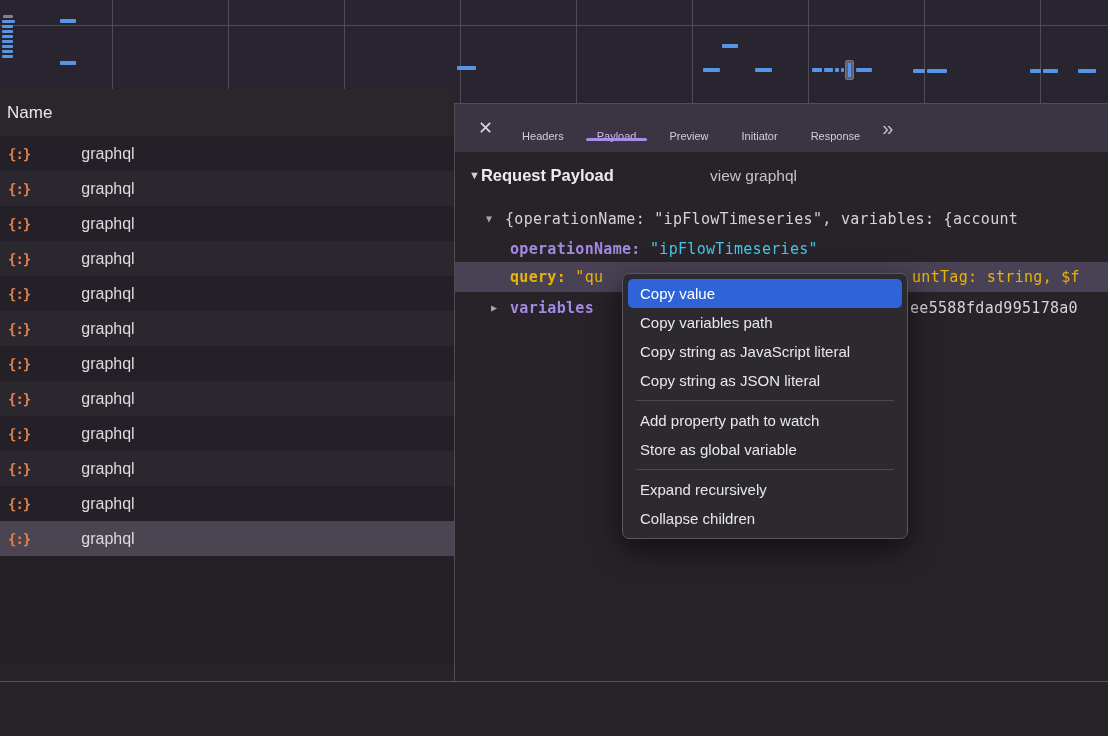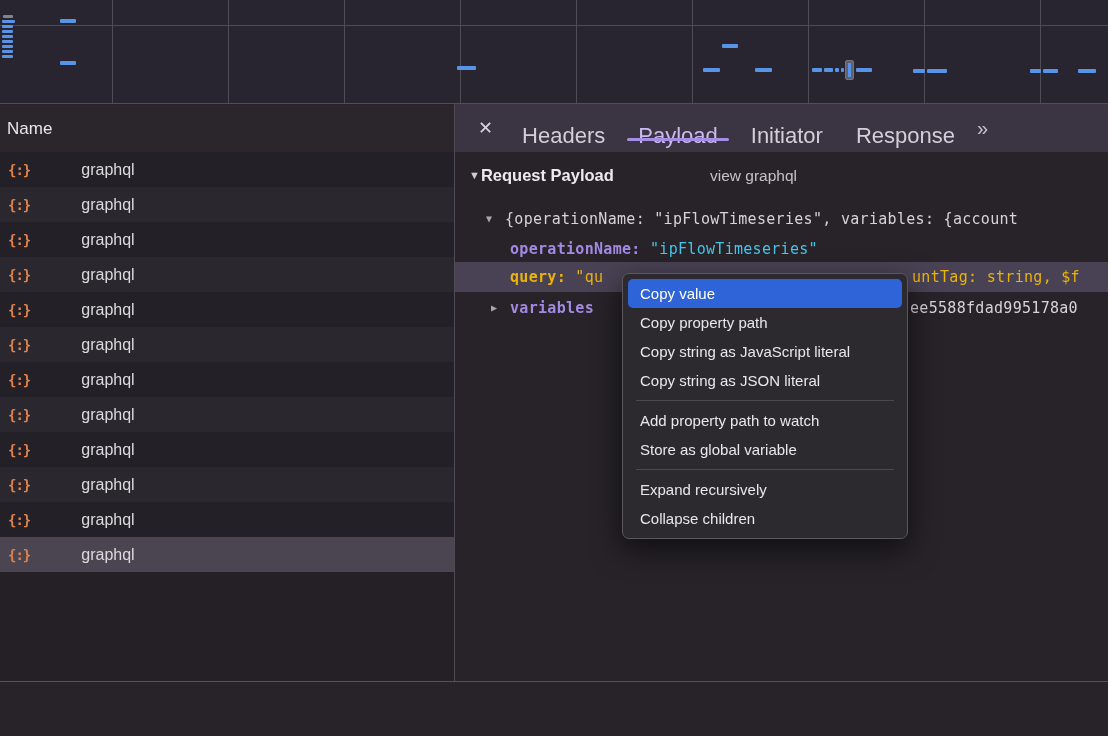--- a/index.html
+++ b/index.html
@@ -10,33 +10,33 @@
   
   .overview { position:absolute; left:0; top:0; width:1108px; height:104px; background:#292530; border-bottom:1px solid #514e57; }
   .gridline { position:absolute; top:0; bottom:0; width:1px; background:#4f4c55; }
   .ov-hline { position:absolute; left:0; right:0; top:25px; height:1px; background:#4f4c55; }
   .tbar { position:absolute; background:#5794e8; border-radius:1px; }
   .tbar.gray { background:#85828a; }
   .ov-marker { position:absolute; background:#63606c; border:1px solid #75727e; border-radius:2px; }
   .ov-marker .mline { position:absolute; left:2px; top:2px; bottom:2px; width:3px; background:#5794e8; }
 
   
-  .name-panel { position:absolute; left:0; top:105px; width:454px; height:576px; background:#242026; }
+  .name-panel { position:absolute; left:0; top:89px; width:454px; height:576px; background:#242026; }
   .name-header { height:47px; display:flex; align-items:center; padding-left:7px; font-size:17px; color:#e8e6ea; background:#2a262c; }
   .net-row { height:35px; display:flex; align-items:center; padding-left:8px; }
   .net-row:nth-child(odd) { background:#242028; }
   .net-row:nth-child(even) { background:#2b272e; }
   .net-row.selected { background:#4a4550; }
   .net-icon { font-family:"DejaVu Sans Mono", monospace; font-weight:700; font-size:14px; color:#e0824d; letter-spacing:-1px; margin-right:10px; }
   .net-label { font-size:16px; color:#dcdadd;margin-left:41px; }
 
   
   .tabbar { position:absolute; left:455px; top:104px; width:653px; height:48px; background:#3b3442; display:flex; align-items:center; }
   .tab-close { margin-left:23px; margin-right:16px; font-size:18px; color:#d6d2da; cursor:default; }
-  .tab { position:relative; height:32px; line-height:48px; padding:0 13px; margin-right:7px; font-size:22px; color:#d3ced9; white-space:nowrap; }
+  .tab { position:relative; height:32px; line-height:48px; padding:0 13px; margin-right:7px; font-size:11px; color:#d3ced9; white-space:nowrap; }
   .tab.selected { color:#c9bbf0; }
   .tab.selected::after { content:""; position:absolute; left:2px; right:2px; bottom:3px; height:3px; background:#a68ee4; border-radius:2px; }
   .tab-overflow { margin-left:2px; font-size:20px; color:#c7c2ce; letter-spacing:-2px; }
 
   
   .payload-panel { position:absolute; left:455px; top:152px; width:653px; height:529px; background:#272329; overflow:hidden; }
   .mono { font-family:"DejaVu Sans Mono", monospace; font-size:15px; letter-spacing:0.3px; white-space:pre; }
   .pl-header { position:absolute; left:0; top:12px; height:26px; width:100%; }
   .pl-title { position:absolute; left:14px; top:2px; font-size:16.5px; font-weight:700; color:#eceaef; }
   .pl-tri { font-size:11px; color:#d0cdd5; vertical-align:2px; margin-right:1px; }
@@ -162,20 +162,21 @@
             <span class="net-label">graphql</span>
           </div>
         </div>
     </div>
 
     <div class="tabbar">
       <span class="tab-close">✕</span>
       <span id="tabs-container" style="display:flex;align-items:center;height:48px;">
           <span class="tab">Headers</span>
           <span class="tab selected">Payload</span>
+          <span class="tab">Preview</span>
           <span class="tab">Initiator</span>
           <span class="tab">Response</span>
         </span>
       <span class="tab-overflow">»</span>
     </div>
 
     <div class="payload-panel">
       <div class="pl-header">
         <span class="pl-title"><span class="pl-tri">▼</span><span>Request Payload</span></span>
         <span class="view-source">view graphql</span>
@@ -201,21 +202,21 @@
         <span class="frag-right" style="left:455px;">ee5588fdad995178a0</span>
       </div>
     </div>
 
     <div class="vdivider"></div>
     <div class="footer-line"></div>
     <div class="footer"></div>
 
     <div class="context-menu" id="context-menu">
         <div class="menu-item highlighted">Copy value</div>
-        <div class="menu-item">Copy property path</div>
+        <div class="menu-item">Copy variables path</div>
         <div class="menu-item">Copy string as JavaScript literal</div>
         <div class="menu-item">Copy string as JSON literal</div>
         <div class="menu-sep"></div>
         <div class="menu-item">Add property path to watch</div>
         <div class="menu-item">Store as global variable</div>
         <div class="menu-sep"></div>
         <div class="menu-item">Expand recursively</div>
         <div class="menu-item">Collapse children</div>
       </div>
 

